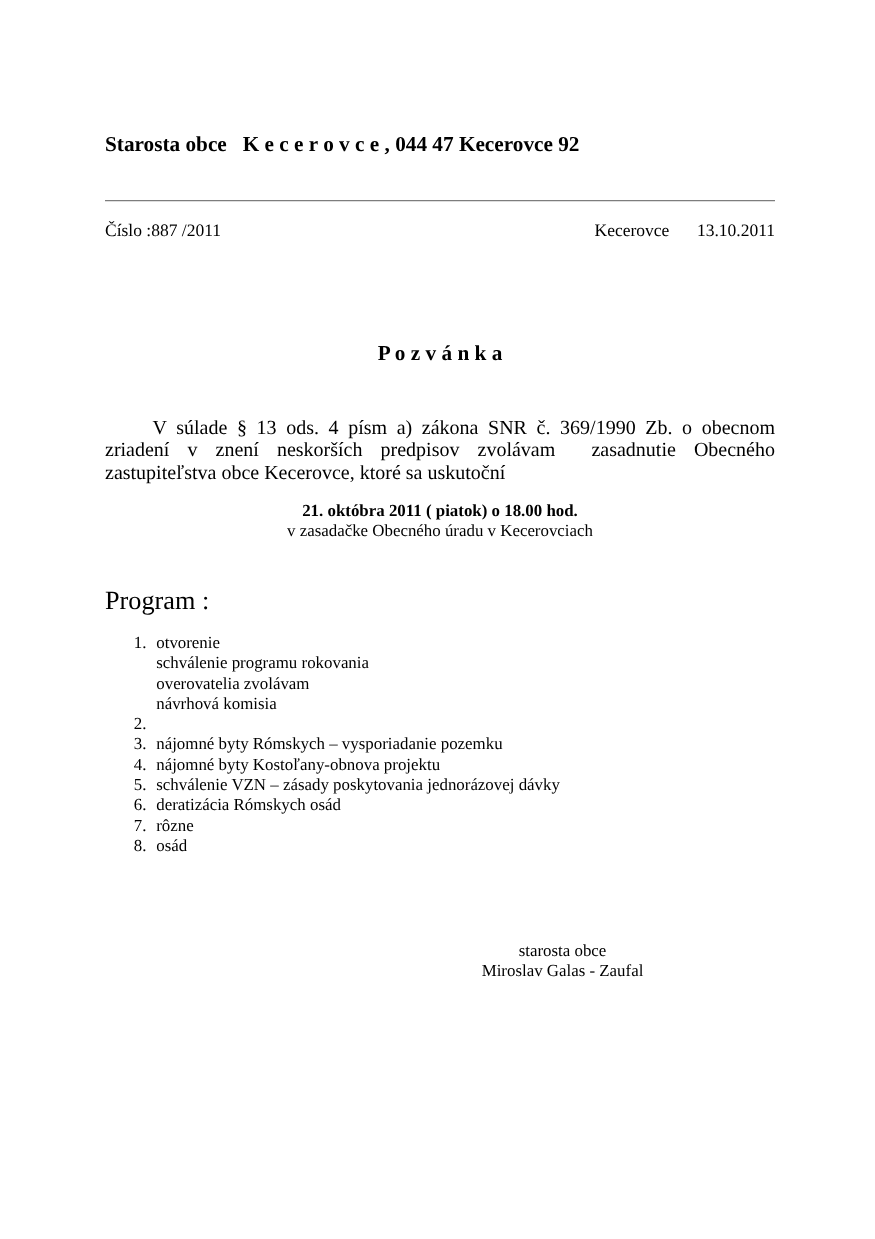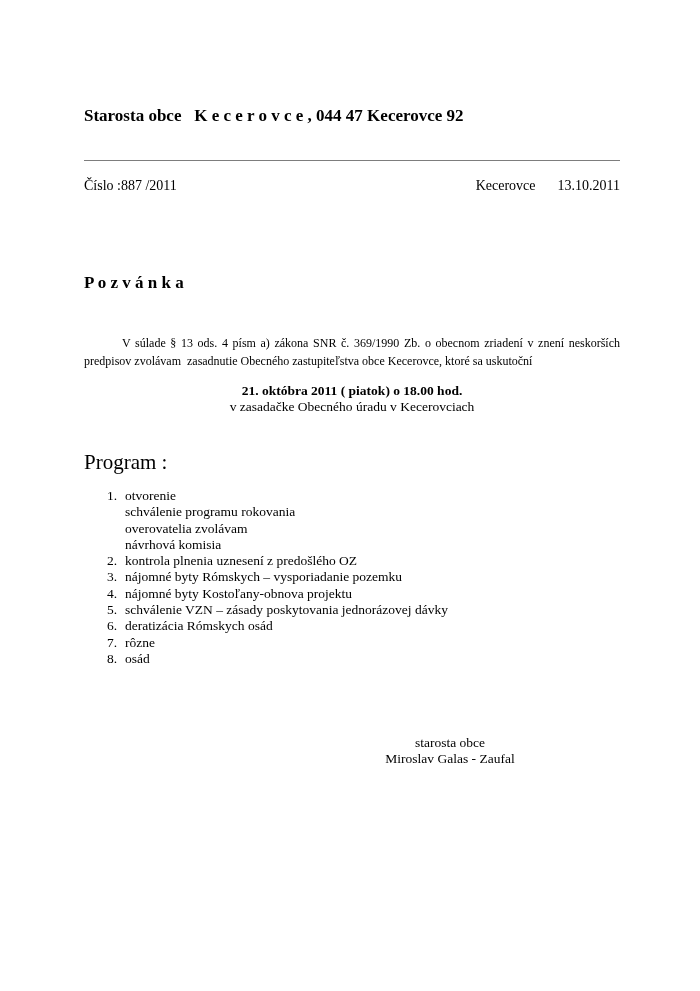--- a/index.html
+++ b/index.html
@@ -35,28 +35,28 @@
     margin-top: 17px;
     display: flex;
     justify-content: space-between;
     font-size: 14px;
     line-height: 16px;
   }
   .ref-right .place { margin-right: 22px; }
 
   .doc-title {
     margin-top: 79px;
-    text-align: left;
+    text-align: center;
     font-size: 17px;
     font-weight: bold;
     line-height: 20px;
   }
   .intro {
     margin-top: 41px;
-    font-size: 12px;
+    font-size: 16px;
     line-height: 18px;
     text-align: justify;
     text-indent: 38px;
   }
   .meeting-datetime {
     margin-top: 13px;
     text-align: center;
     font-size: 13.5px;
     font-weight: bold;
     line-height: 16px;
@@ -128,23 +128,20 @@
         <span class="num">1.</span>
         <span class="item-lines">
           <div>otvorenie</div>
           <div>schválenie programu rokovania</div>
           <div>overovatelia zvolávam</div>
           <div>návrhová komisia</div>
         </span>
       </div>
       <div class="program-item">
         <span class="num">2.</span>
-        <span class="item-lines">
-          <div>kontrola plnenia uznesení z predošlého OZ</div>
-        </span>
       </div>
       <div class="program-item">
         <span class="num">3.</span>
         <span class="item-lines">
           <div>nájomné byty Rómskych – vysporiadanie pozemku</div>
         </span>
       </div>
       <div class="program-item">
         <span class="num">4.</span>
         <span class="item-lines">

